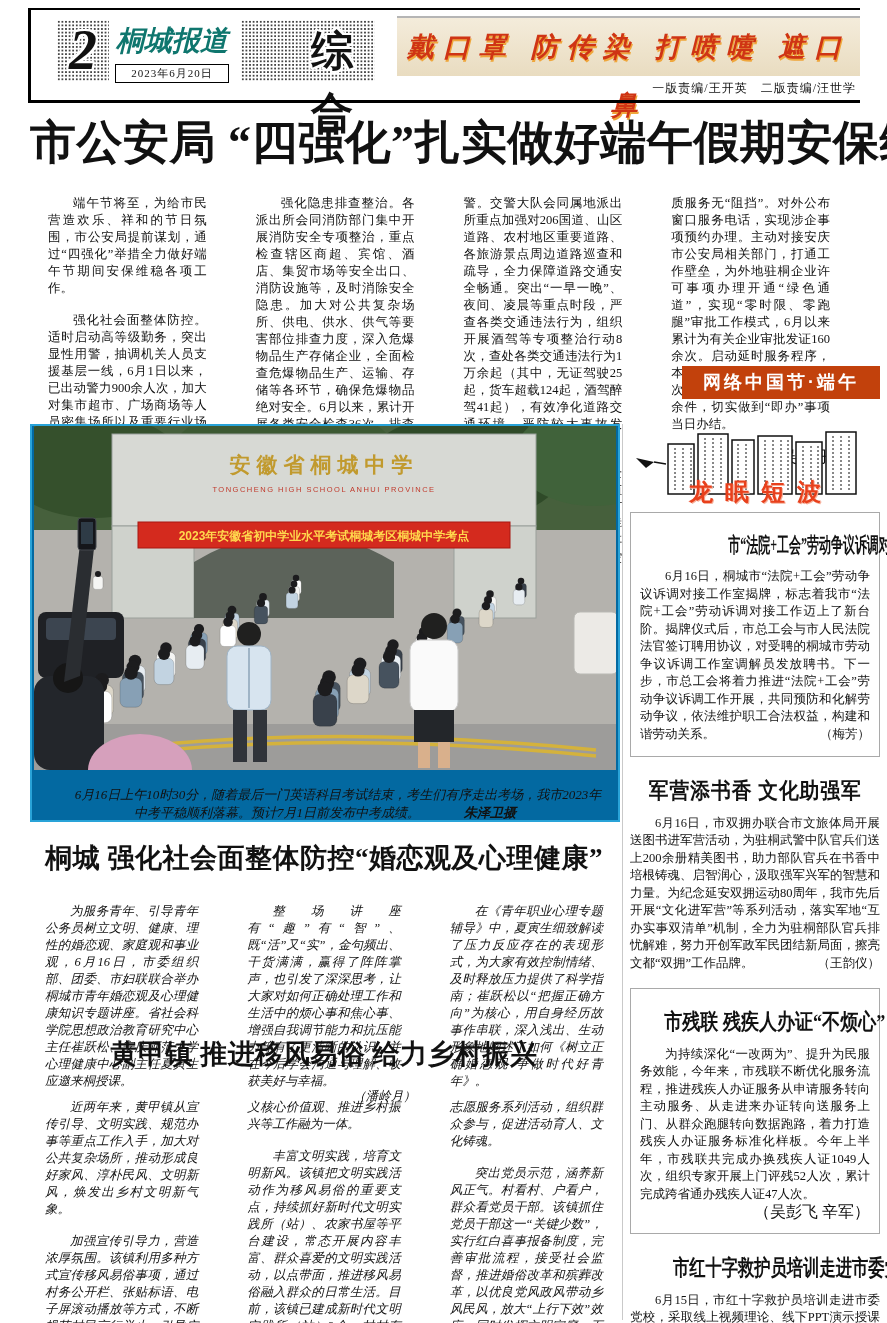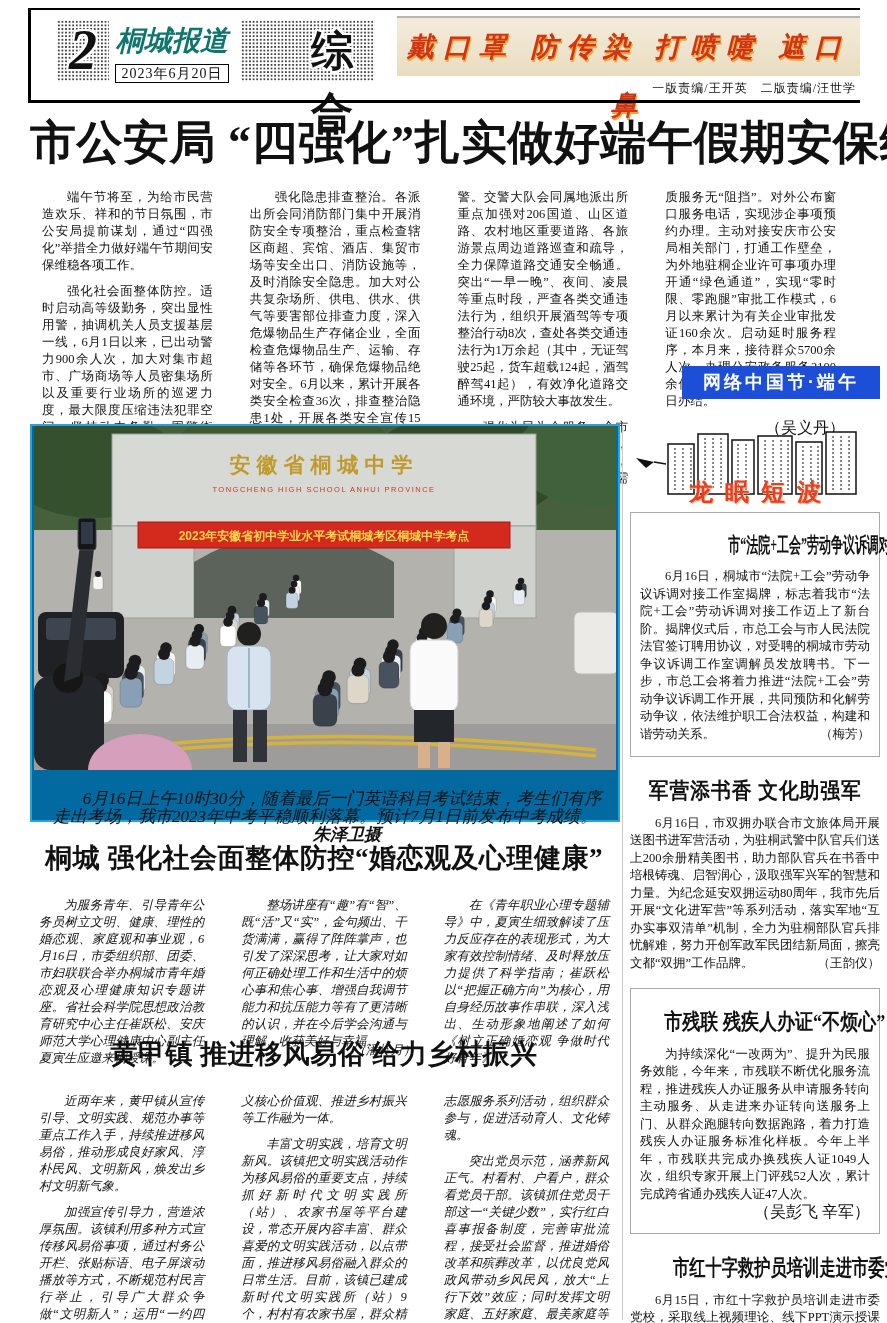--- a/index.html
+++ b/index.html
@@ -9,45 +9,45 @@
   .header{position:absolute;left:28px;top:8px;width:829px;height:92px;
           border-top:2px solid #000;border-left:3px solid #000;}
   .header-rule{position:absolute;left:28px;top:100px;width:832px;height:3px;background:#000;}
   .dotbox{background-image:radial-gradient(circle,#444 0.9px,transparent 1px);background-size:3.6px 3.6px;}
   .pagenum{position:absolute;left:26px;top:10px;width:52px;height:62px;text-align:center;}
   .pagenum span{font-size:56px;font-weight:bold;font-style:italic;line-height:60px;
     text-shadow:-2px 0 #fff,2px 0 #fff,0 -2px #fff,0 2px #fff,-2px -2px #fff,2px 2px #fff,-2px 2px #fff,2px -2px #fff;}
   .masthead{position:absolute;left:84px;top:6px;width:114px;height:46px;color:#0f766e;
     font-size:28px;font-weight:bold;font-style:italic;line-height:50px;text-align:center;white-space:nowrap;}
   .dateline{position:absolute;left:84px;top:54px;width:112px;height:17px;border:1px solid #000;
-    font-size:14px;line-height:17px;text-align:center;letter-spacing:1px;}
+    font-size:11px;line-height:17px;text-align:center;letter-spacing:1px;}
   .section{position:absolute;left:210px;top:10px;width:134px;height:62px;text-align:right;}
   .section span{font-size:42px;font-weight:bold;line-height:62px;letter-spacing:22px;padding-left:22px;
     text-shadow:-2px 0 #fff,2px 0 #fff,0 -2px #fff,0 2px #fff,-2px -2px #fff,2px 2px #fff,-2px 2px #fff,2px -2px #fff;}
   .banner{position:absolute;left:366px;top:6px;width:463px;height:58px;
     background:linear-gradient(#f4ecdb,#e9dcc0);border-top:2px solid #b5b5b5;}
   .banner span{display:block;text-align:center;font-size:27px;font-weight:bold;font-style:italic;
     color:#cf3414;letter-spacing:9px;line-height:58px;text-shadow:1px 2px 0 #efa73c;}
   .editors{position:absolute;right:4px;top:70px;font-size:12px;letter-spacing:1px;}
   
   .lead-title{position:absolute;left:30px;top:112px;width:828px;text-align:center;
     font-size:46px;font-weight:bold;letter-spacing:0.5px;white-space:nowrap;}
   .lead-body{position:absolute;left:33px;top:180px;width:812px;height:240px;display:flex;gap:19px;}
   .ncol{flex:1;font-size:12.5px;line-height:17px;text-align:justify;}
-  .ncol p{margin:9px;text-indent:2em;}
+  .ncol p{margin:15px;text-indent:2em;}
   .ncol p.cont{text-indent:0;}
   .byline-right{text-align:right;font-size:16px;}
   .byline-pull{text-align:right;margin-top:-17px;}
-  .festival-box{position:absolute;left:682px;top:366px;width:198px;height:33px;background:#1d4ed8;
+  .festival-box{position:absolute;left:682px;top:366px;width:198px;height:33px;background:#c2410c;
     color:#fff;font-family:"Liberation Sans","DejaVu Sans",sans-serif;font-weight:bold;font-size:18px;
     letter-spacing:3px;text-align:center;line-height:33px;}
   
   .photo-frame{position:absolute;left:30px;top:424px;width:586px;height:394px;border:2px solid #29a3d8;background:#0369a1;text-align:center;}
   .photo-frame svg{display:block;margin:0 auto;}
-  .caption{padding:3px 12px 0;font-size:17px;line-height:18px;text-indent:2em;font-style:italic;}
+  .caption{padding:3px 12px 0;font-size:13px;line-height:18px;text-indent:2em;font-style:italic;}
   .caption .credit{font-style:italic;font-weight:bold;margin-left:44px;}
   
   .story{position:absolute;left:30px;width:588px;}
   .story h2{margin:0 0 12px;text-align:center;font-size:27px;font-weight:bold;letter-spacing:0.5px;white-space:nowrap;}
   .story .cols{display:flex;gap:19px;font-style:italic;}
   
   .sidebar-divider{position:absolute;left:622px;top:424px;height:896px;width:0;border-left:1px solid #c9c9c9;}
   .sidebar{position:absolute;left:630px;top:424px;width:250px;}
   .skyline{position:relative;height:84px;margin-bottom:4px;}
   .skyline-label{position:absolute;left:0;right:0;bottom:0;text-align:center;color:#e8401c;
@@ -261,21 +261,21 @@
       <div class="ncol">
           <p>在《青年职业心理专题辅导》中，夏寅生细致解读了压力反应存在的表现形式，为大家有效控制情绪、及时释放压力提供了科学指南；崔跃松以“把握正确方向”为核心，用自身经历故事作串联，深入浅出、生动形象地阐述了如何《树立正确婚恋观 争做时代好青年》。</p>
         </div>
     </div>
   </div>
 
   <div class="story" style="top:1036px;">
     <h2>黄甲镇  推进移风易俗 给力乡村振兴</h2>
     <div class="cols">
       <div class="ncol">
-          <p>近两年来，黄甲镇从宣传引导、文明实践、规范办事等重点工作入手，持续推进移风易俗，推动形成良好家风、淳朴民风、文明新风，焕发出乡村文明新气象。</p>
+          <p>近两年来，黄甲镇从宣传引导、文明实践、规范办事等重点工作入手，加大对公共复杂场所，推动形成良好家风、淳朴民风、文明新风，焕发出乡村文明新气象。</p>
           <p>加强宣传引导力，营造浓厚氛围。该镇利用多种方式宣传移风易俗事项，通过村务公开栏、张贴标语、电子屏滚动播放等方式，不断规范村民言行举止，引导广大群众争做“文明新人”；运用“一约四会”等载体，不断健全和完善村规民约，切实强化移风易俗宣传教育，将移风易俗与加强农村精神文明建设、培育和践行社会主</p>
         </div>
       <div class="ncol">
           <p class="cont">义核心价值观、推进乡村振兴等工作融为一体。</p>
           <p>丰富文明实践，培育文明新风。该镇把文明实践活动作为移风易俗的重要支点，持续抓好新时代文明实践所（站）、农家书屋等平台建设，常态开展内容丰富、群众喜爱的文明实践活动，以点带面，推进移风易俗融入群众的日常生活。目前，该镇已建成新时代文明实践所（站）9个，村村有农家书屋，群众精神文化食粮供给充足；结合宜居和美乡村建设、农村人居环境整治、爱心捐赠等主题，广泛开展新时代文明实践</p>
         </div>
       <div class="ncol">
         <div>
             <p class="cont">志愿服务系列活动，组织群众参与，促进活动育人、文化铸魂。</p>
             <p>突出党员示范，涵养新风正气。村看村、户看户，群众看党员干部。该镇抓住党员干部这一“关键少数”，实行红白喜事报备制度，完善审批流程，接受社会监督，推进婚俗改革和殡葬改革，以优良党风政风带动乡风民风，放大“上行下效”效应；同时发挥文明家庭、五好家庭、最美家庭等先进典型的示范作用，对村民的文明行为给予相应的精神和物质奖励，形成长效机制，促进群众见贤思齐，让文明新风吹遍黄甲大地。</p>

